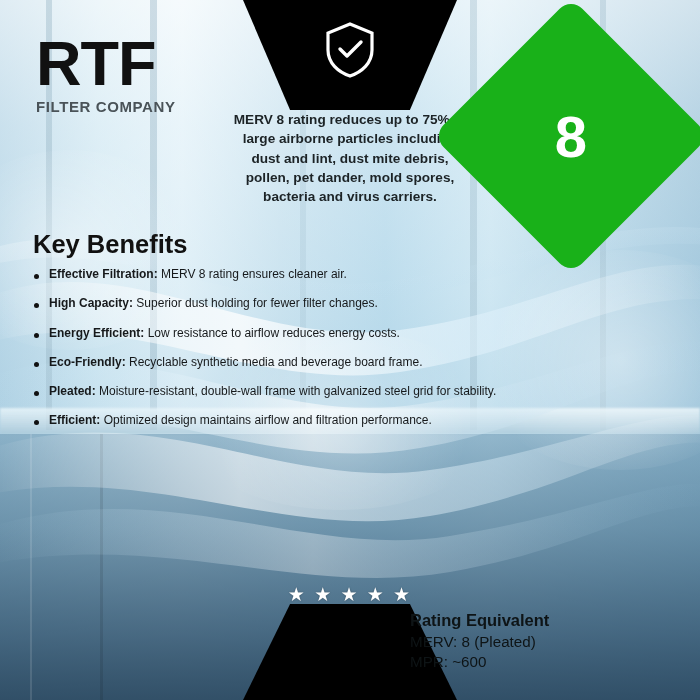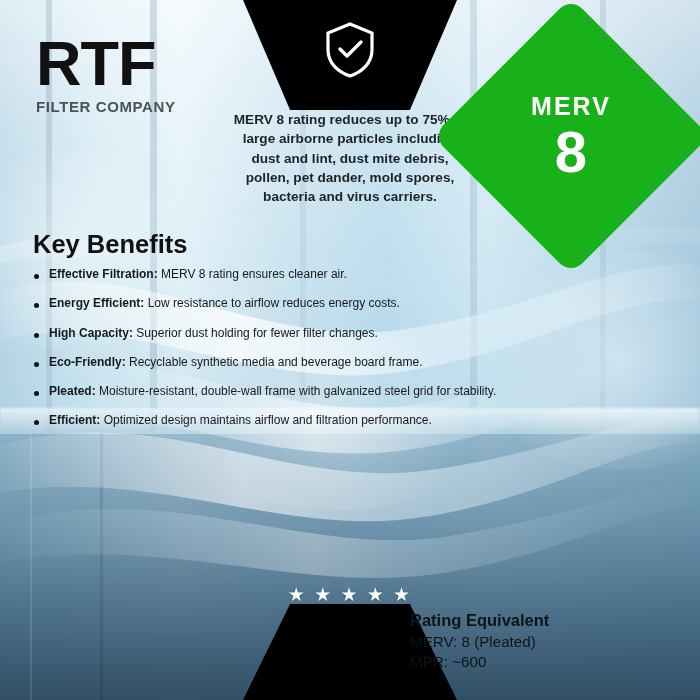--- a/index.html
+++ b/index.html
@@ -327,30 +327,29 @@
   <svg class="shield" viewBox="0 0 52 56">
     <path d="M26 2 L48 11 L48 28 C48 41 38 50 26 54 C14 50 4 41 4 28 L4 11 Z" fill="none" stroke="#ffffff" stroke-width="3.2"></path>
     <path d="M16 27 L23 34 L37 20" fill="none" stroke="#ffffff" stroke-width="3.4" stroke-linecap="round" stroke-linejoin="round"></path>
   </svg>
 
   <div class="merv-note">MERV 8 rating reduces up to 75% of large airborne particles including dust and lint, dust mite debris, pollen, pet dander, mold spores, bacteria and virus carriers.</div>
 
   <div class="diamond-wrap">
     <div class="diamond"></div>
     <div class="diamond-text">
-      <div class="diamond-label">MERV</div>
       <div class="diamond-value">8</div>
     </div>
   </div>
 
   <div class="kb-title">Key Benefits</div>
   <ul class="kb-list" id="kb-list">
       <li class="kb-item"><b>Effective Filtration:</b><span> MERV 8 rating ensures cleaner air.</span></li>
+      <li class="kb-item"><b>High Capacity:</b><span> Superior dust holding for fewer filter changes.</span></li>
       <li class="kb-item"><b>Energy Efficient:</b><span> Low resistance to airflow reduces energy costs.</span></li>
-      <li class="kb-item"><b>High Capacity:</b><span> Superior dust holding for fewer filter changes.</span></li>
       <li class="kb-item"><b>Eco-Friendly:</b><span> Recyclable synthetic media and beverage board frame.</span></li>
       <li class="kb-item"><b>Pleated:</b><span> Moisture-resistant, double-wall frame with galvanized steel grid for stability.</span></li>
       <li class="kb-item"><b>Efficient:</b><span> Optimized design maintains airflow and filtration performance.</span></li>
     </ul>
 
   <div class="stars">★ ★ ★ ★ ★</div>
 
   <div class="rating">
     <div class="rating-title">Rating Equivalent</div>
     <div class="rating-line">MERV: 8 (Pleated)</div>

